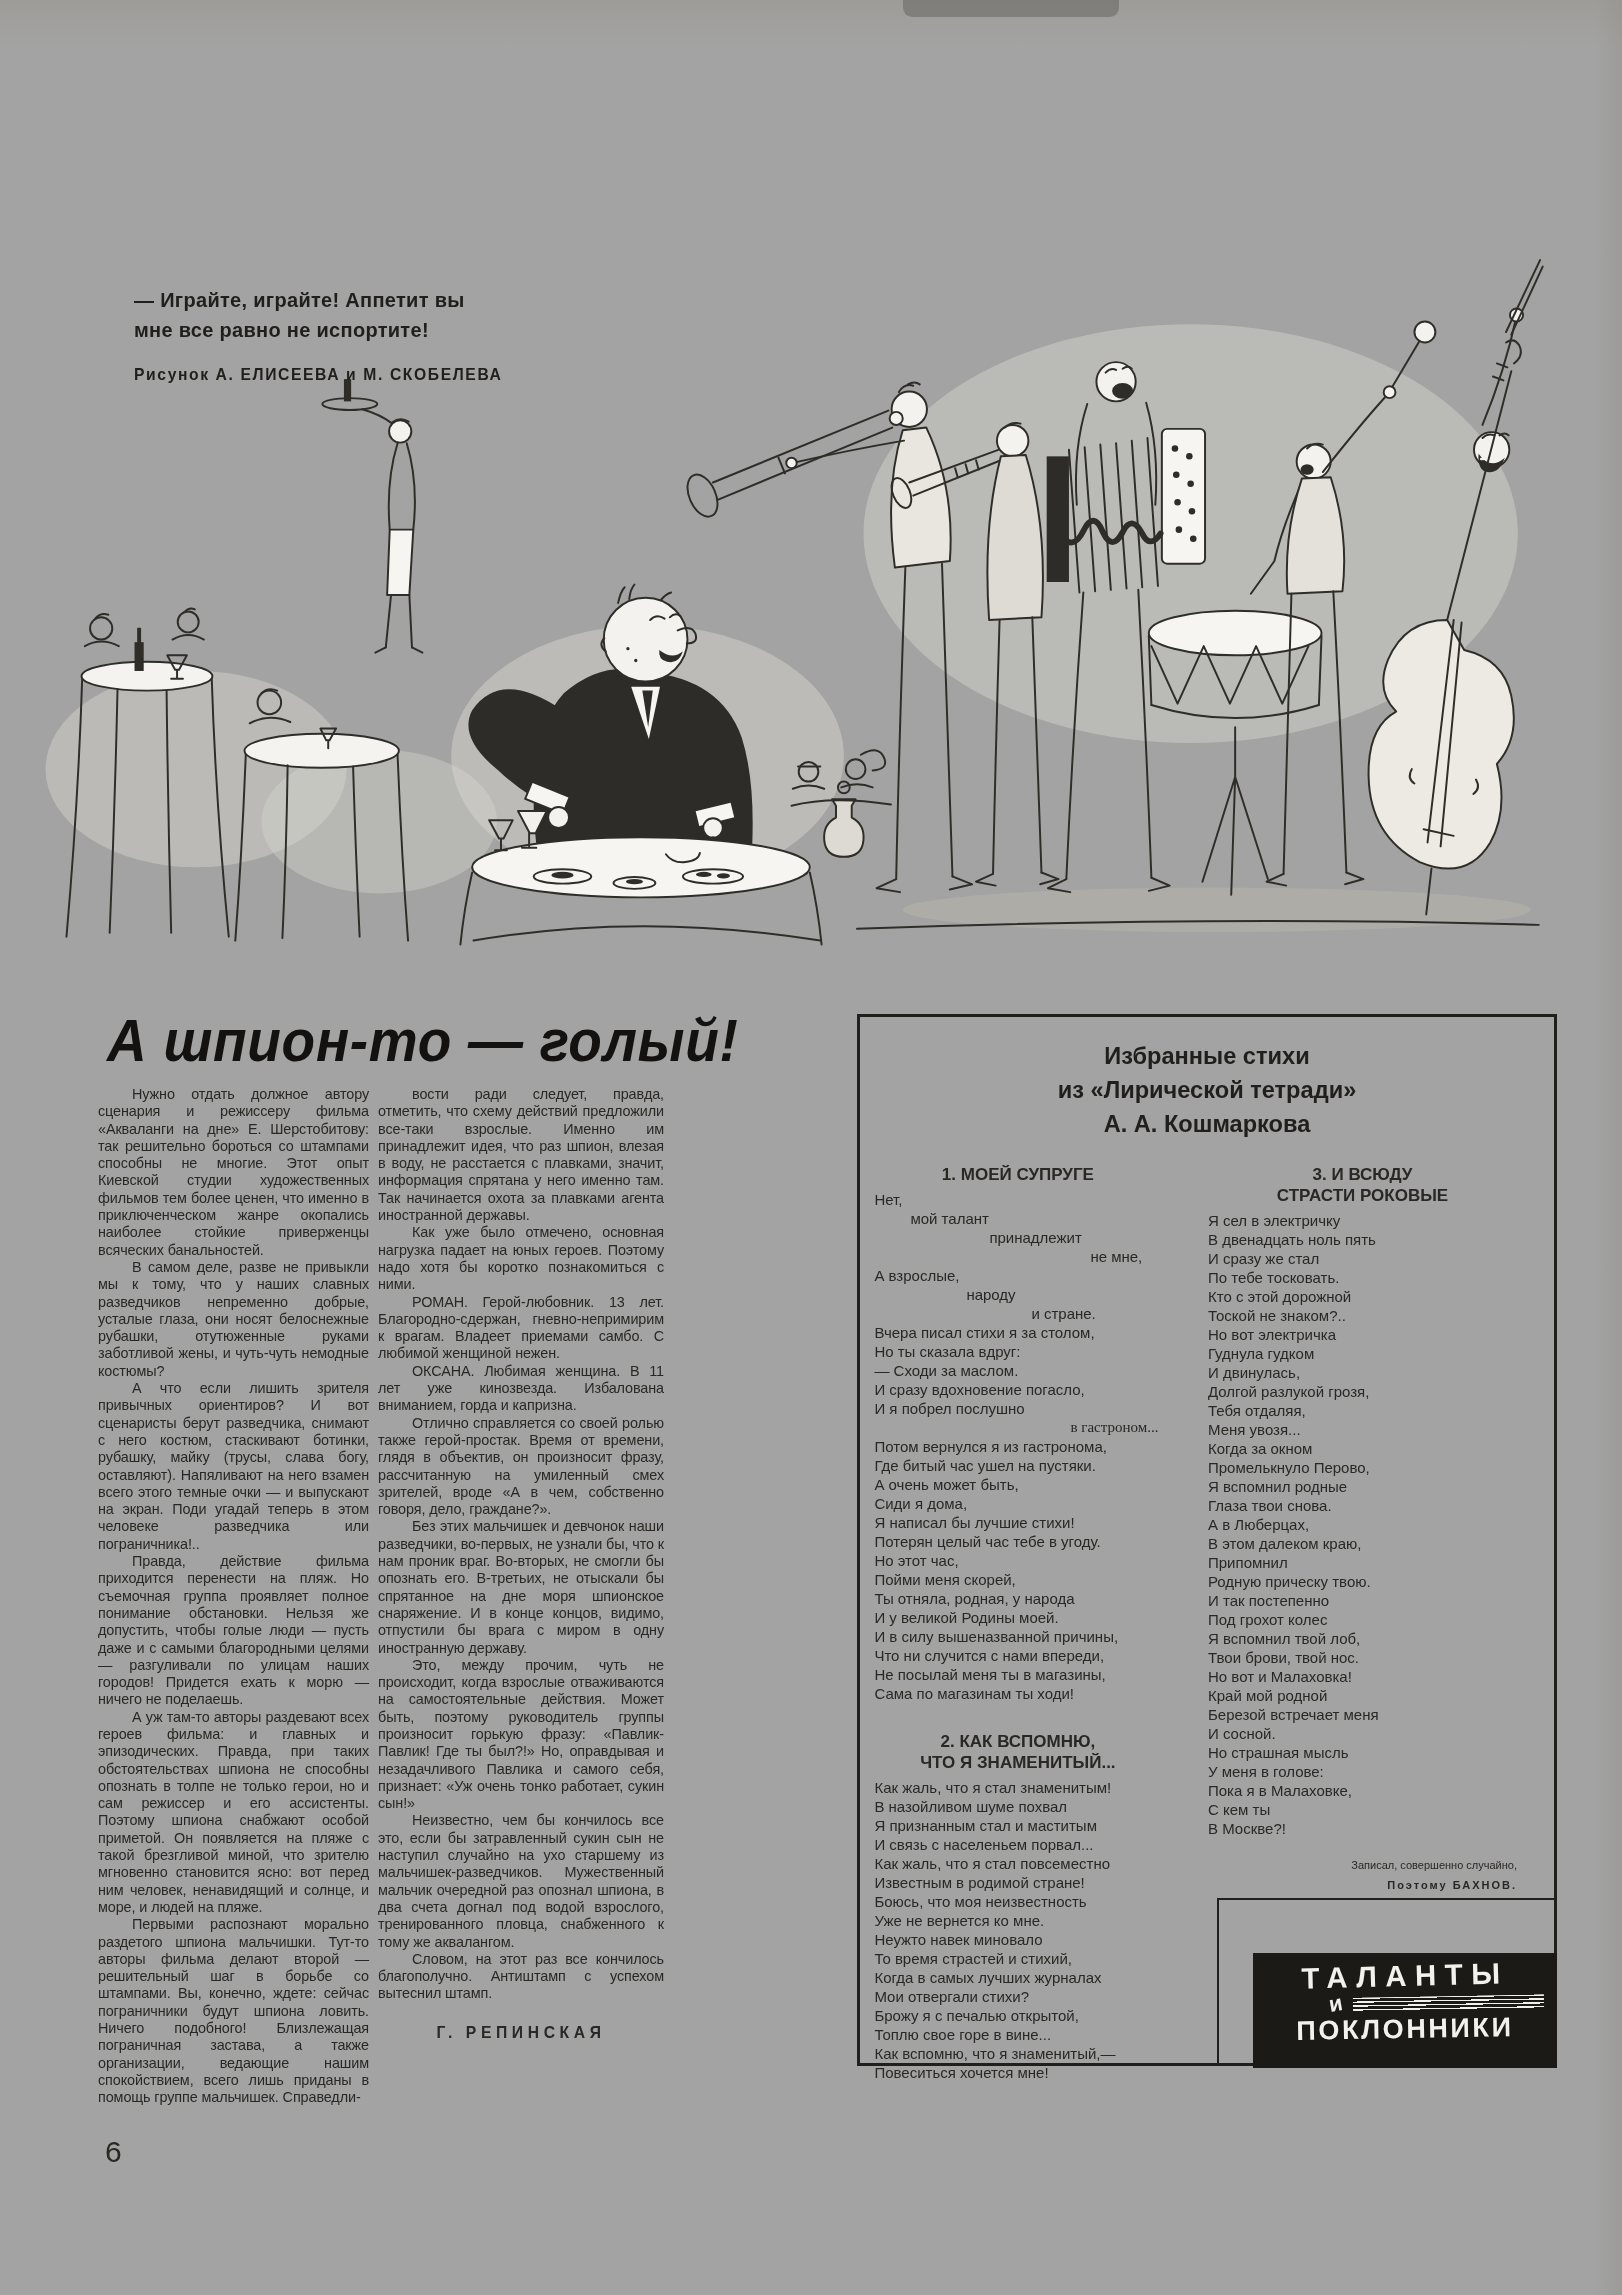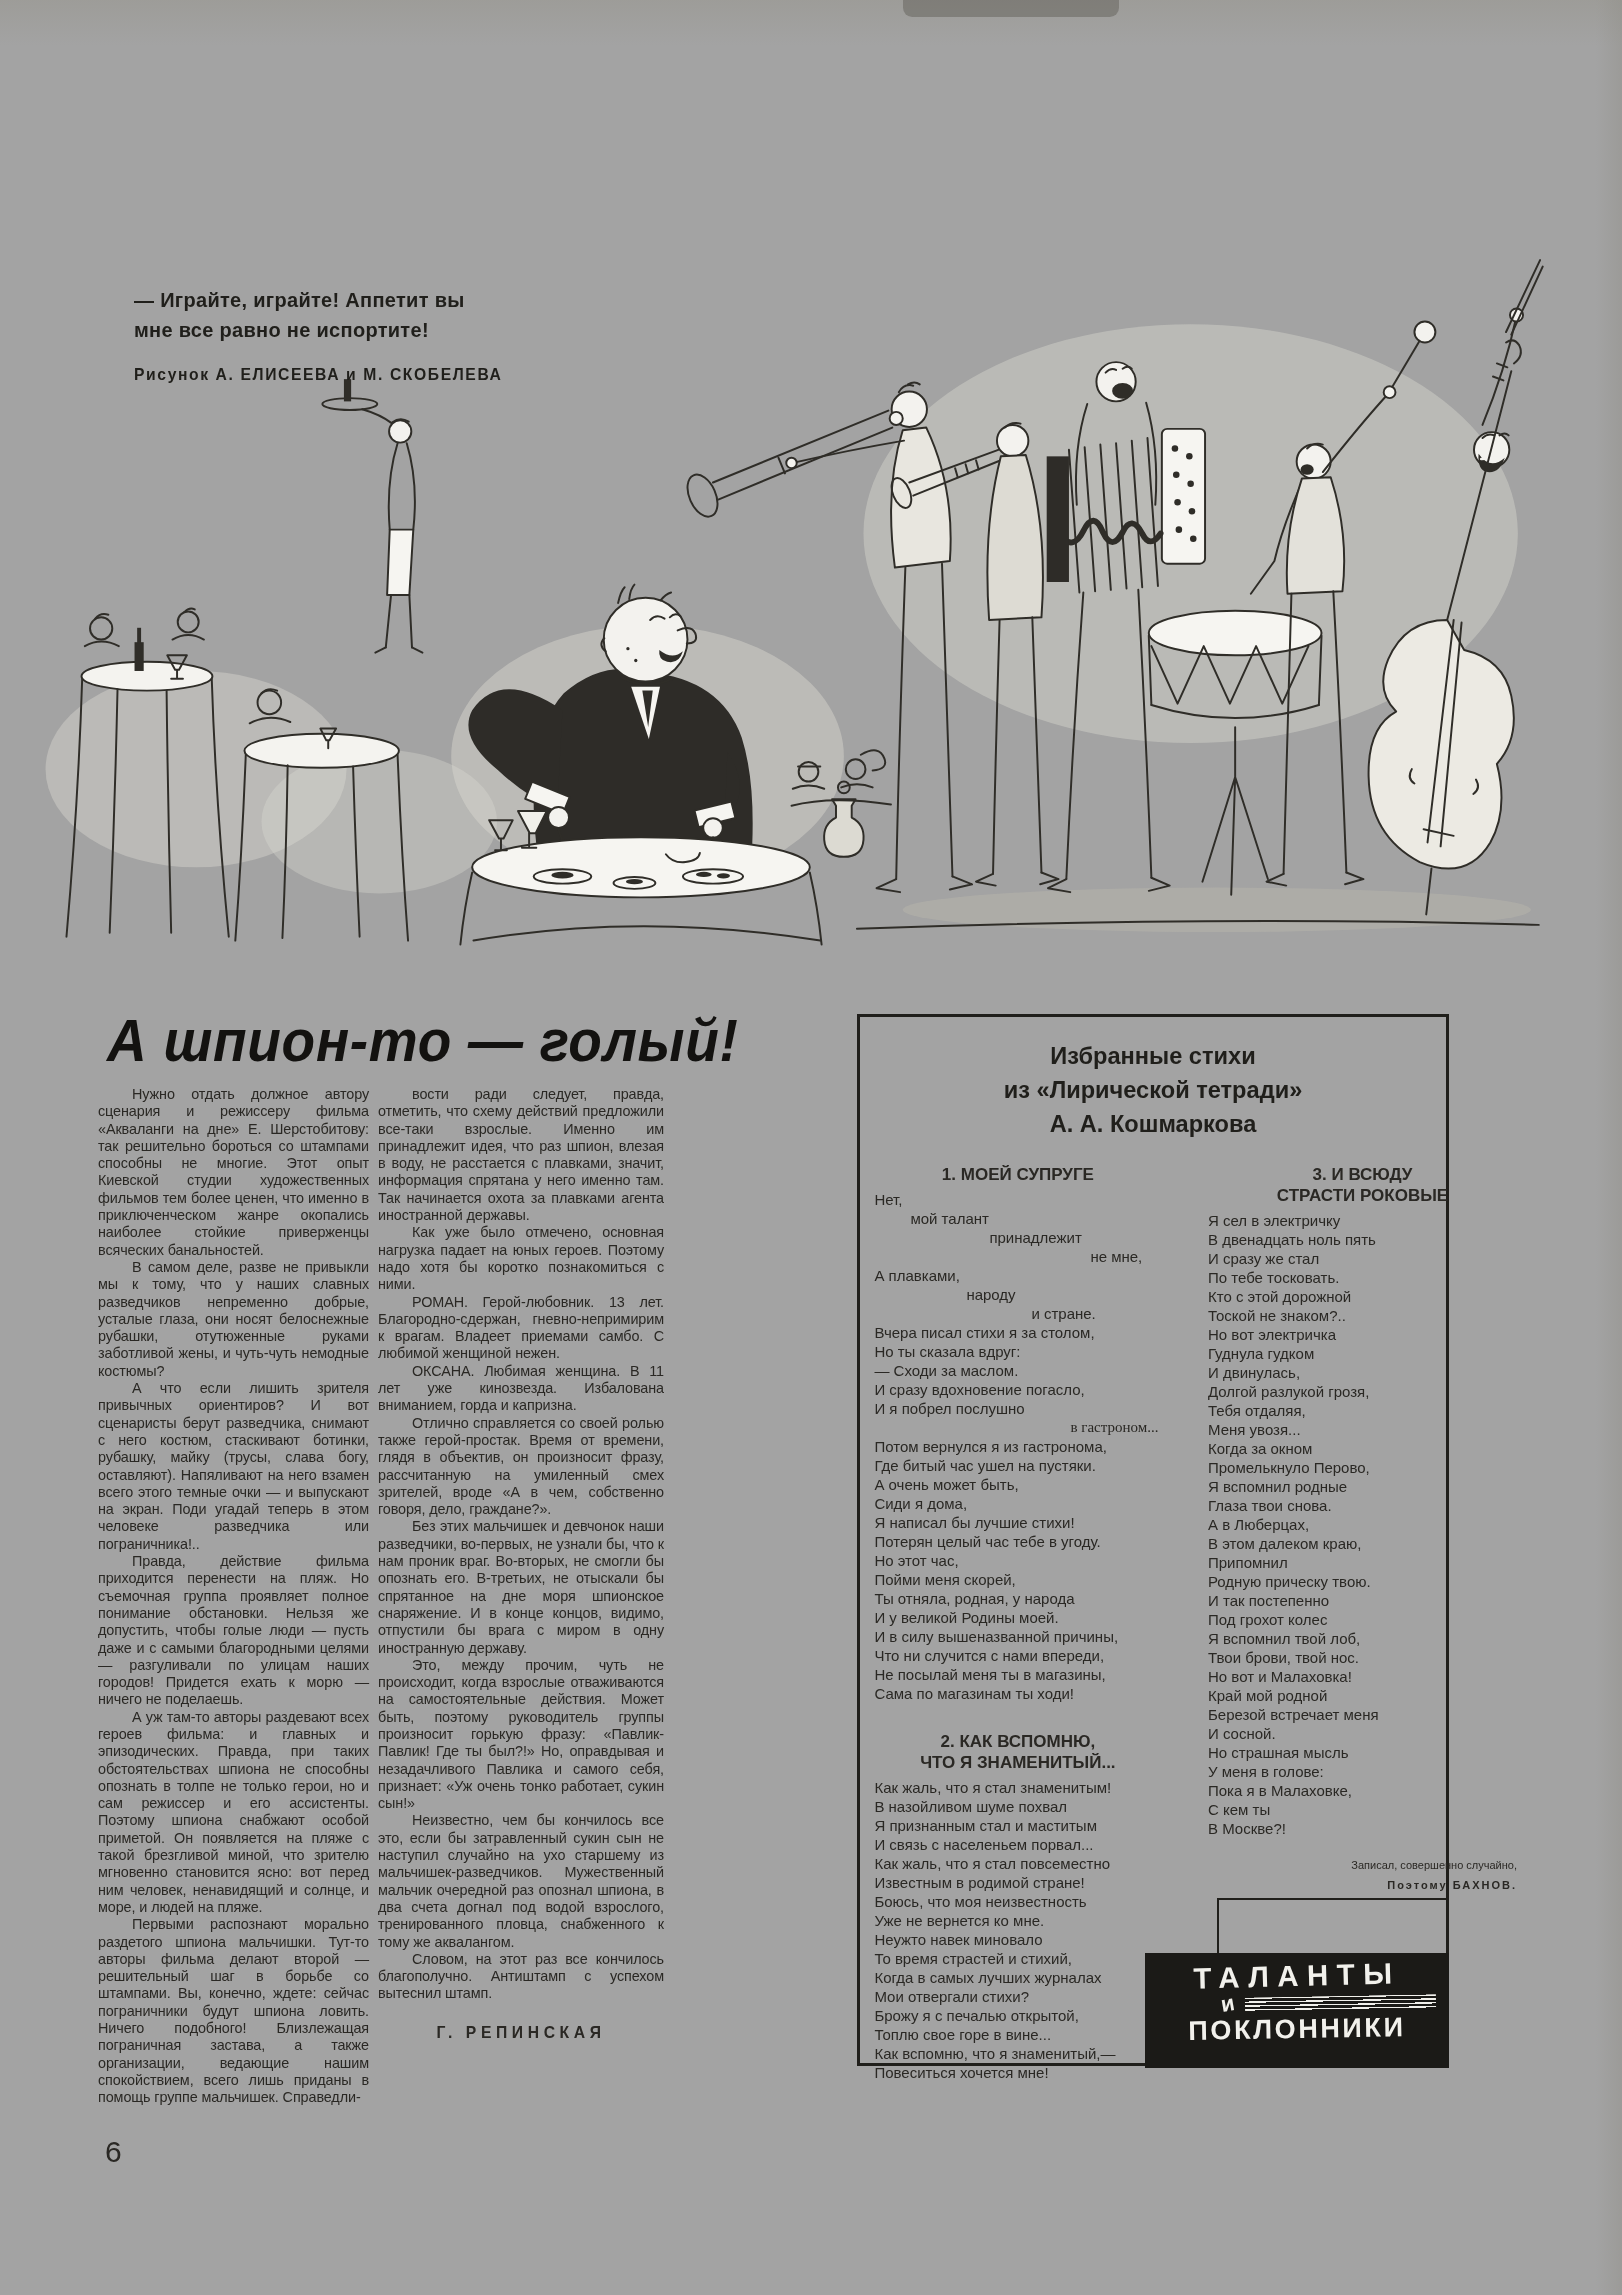--- a/index.html
+++ b/index.html
@@ -29,21 +29,21 @@
   .col{position:absolute;top:1086px;font-size:14.4px;line-height:17.3px;
     text-align:justify;color:#2a2824;letter-spacing:-0.1px;}
   .col1{left:98px;width:271px;}
   .col2{left:378px;width:286px;}
   .para{text-indent:34px;margin:0;}
   .signature{margin-top:21px;text-align:center;font-weight:bold;font-size:15.7px;
     letter-spacing:4.6px;text-indent:0;}
 
   .page-number{position:absolute;left:105px;top:2135px;font-size:30px;color:#2a2824;}
 
-  .poetry-frame{position:absolute;left:857px;top:1014px;width:592px;height:1052px;
+  .poetry-frame{position:absolute;left:857px;top:1014px;width:700px;height:1052px;
     border:3.3px solid #201f1b;box-sizing:border-box;}
   .poetry-header{position:absolute;left:0;top:22px;width:100%;text-align:center;
     font-size:23.6px;font-weight:bold;line-height:34px;color:#201f1b;}
   .poemcol{position:absolute;font-size:15px;line-height:19px;color:#2a2824;}
   .poem1col{left:14.4px;top:147px;width:287px;}
   .poem3col{left:348px;top:147px;width:309px;}
   .poem-title{font-weight:bold;font-size:17px;line-height:21px;text-align:center;margin:0 0 5.2px 0;}
   .poem-title.later{margin-top:28px;}
   .pline{white-space:nowrap;}
   .poem-credit{margin-top:17px;text-align:right;font-size:11px;line-height:20px;}
@@ -299,21 +299,21 @@
       <div>А. А. Кошмаркова</div>
     </div>
 
     <div class="poemcol poem1col">
       <div class="poem-title">1. МОЕЙ СУПРУГЕ</div>
       <div>
           <div class="pline">Нет,</div>
           <div class="pline" style="padding-left: 36px;">мой талант</div>
           <div class="pline" style="padding-left: 115px;">принадлежит</div>
           <div class="pline" style="padding-left: 216px;">не мне,</div>
-          <div class="pline">А плавками,</div>
+          <div class="pline">А взрослые,</div>
           <div class="pline" style="padding-left: 92px;">народу</div>
           <div class="pline" style="padding-left: 157px;">и стране.</div>
           <div class="pline">Вчера писал стихи я за столом,</div>
           <div class="pline">Но ты сказала вдруг:</div>
           <div class="pline">— Сходи за маслом.</div>
           <div class="pline">И сразу вдохновение погасло,</div>
           <div class="pline">И я побрел послушно</div>
           <div class="pline" style="padding-left: 196px; font-family: Liberation Serif, serif;">в гастроном...</div>
           <div class="pline">Потом вернулся я из гастронома,</div>
           <div class="pline">Где битый час ушел на пустяки.</div>

